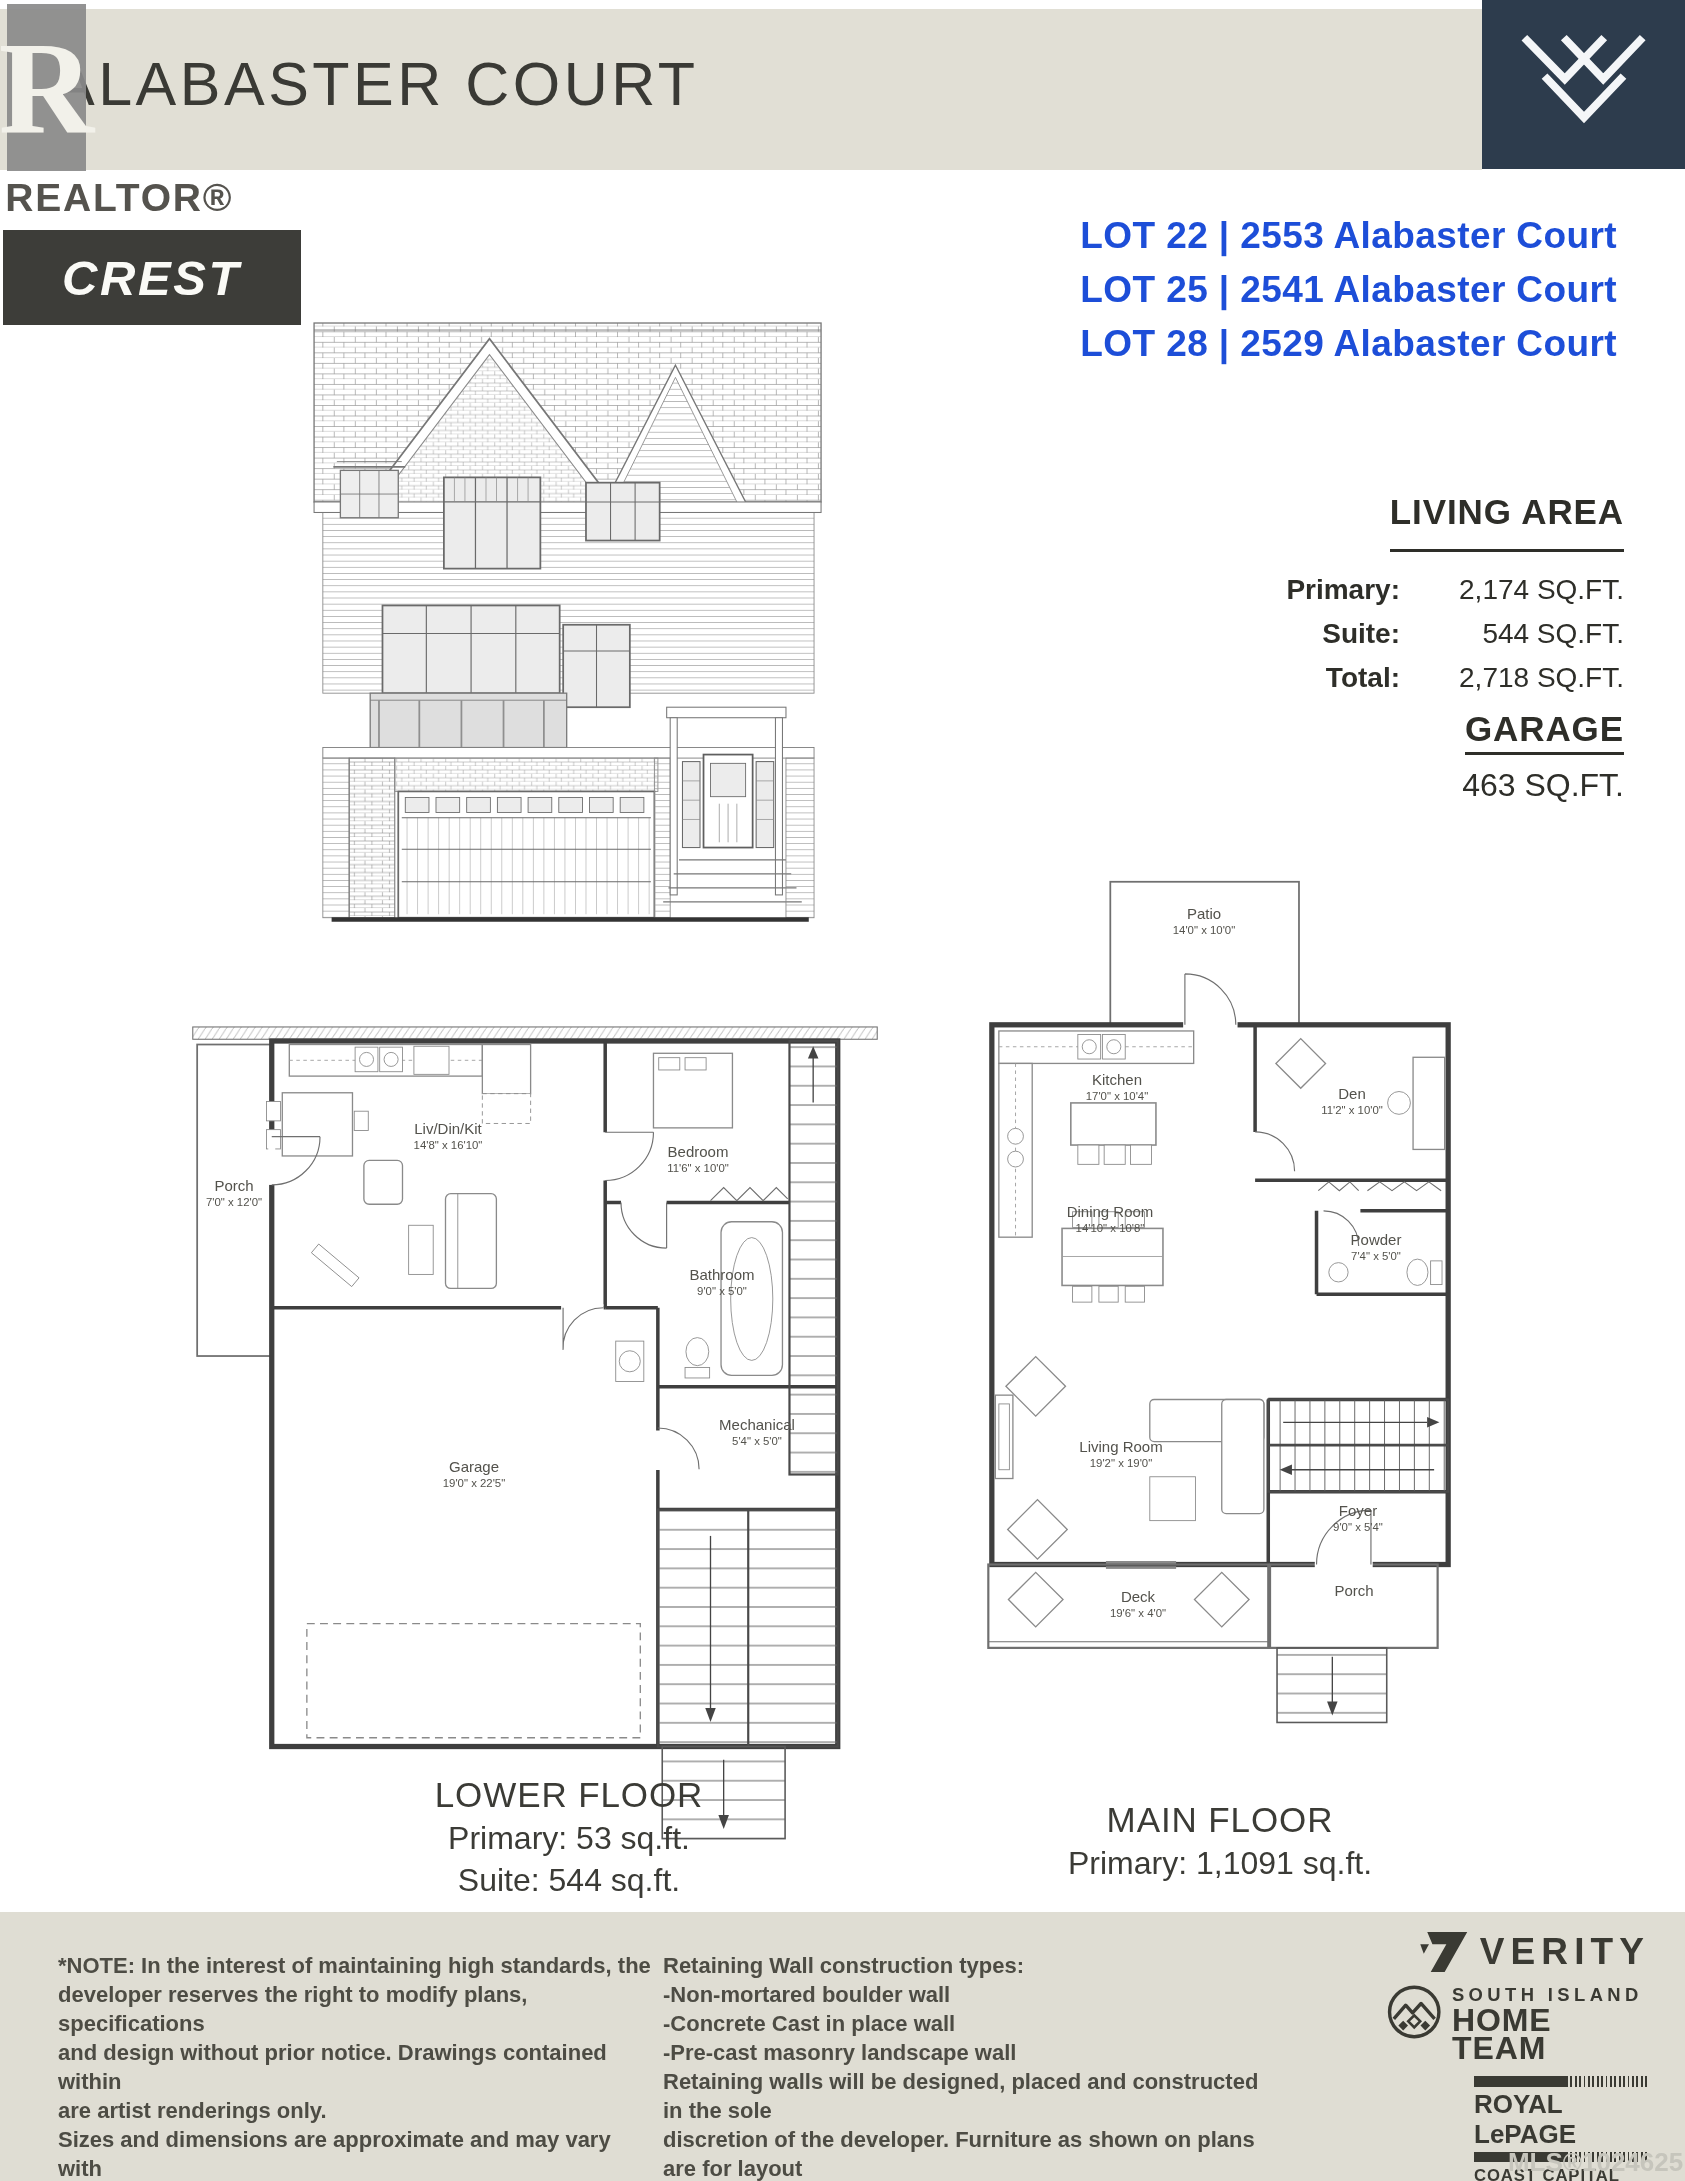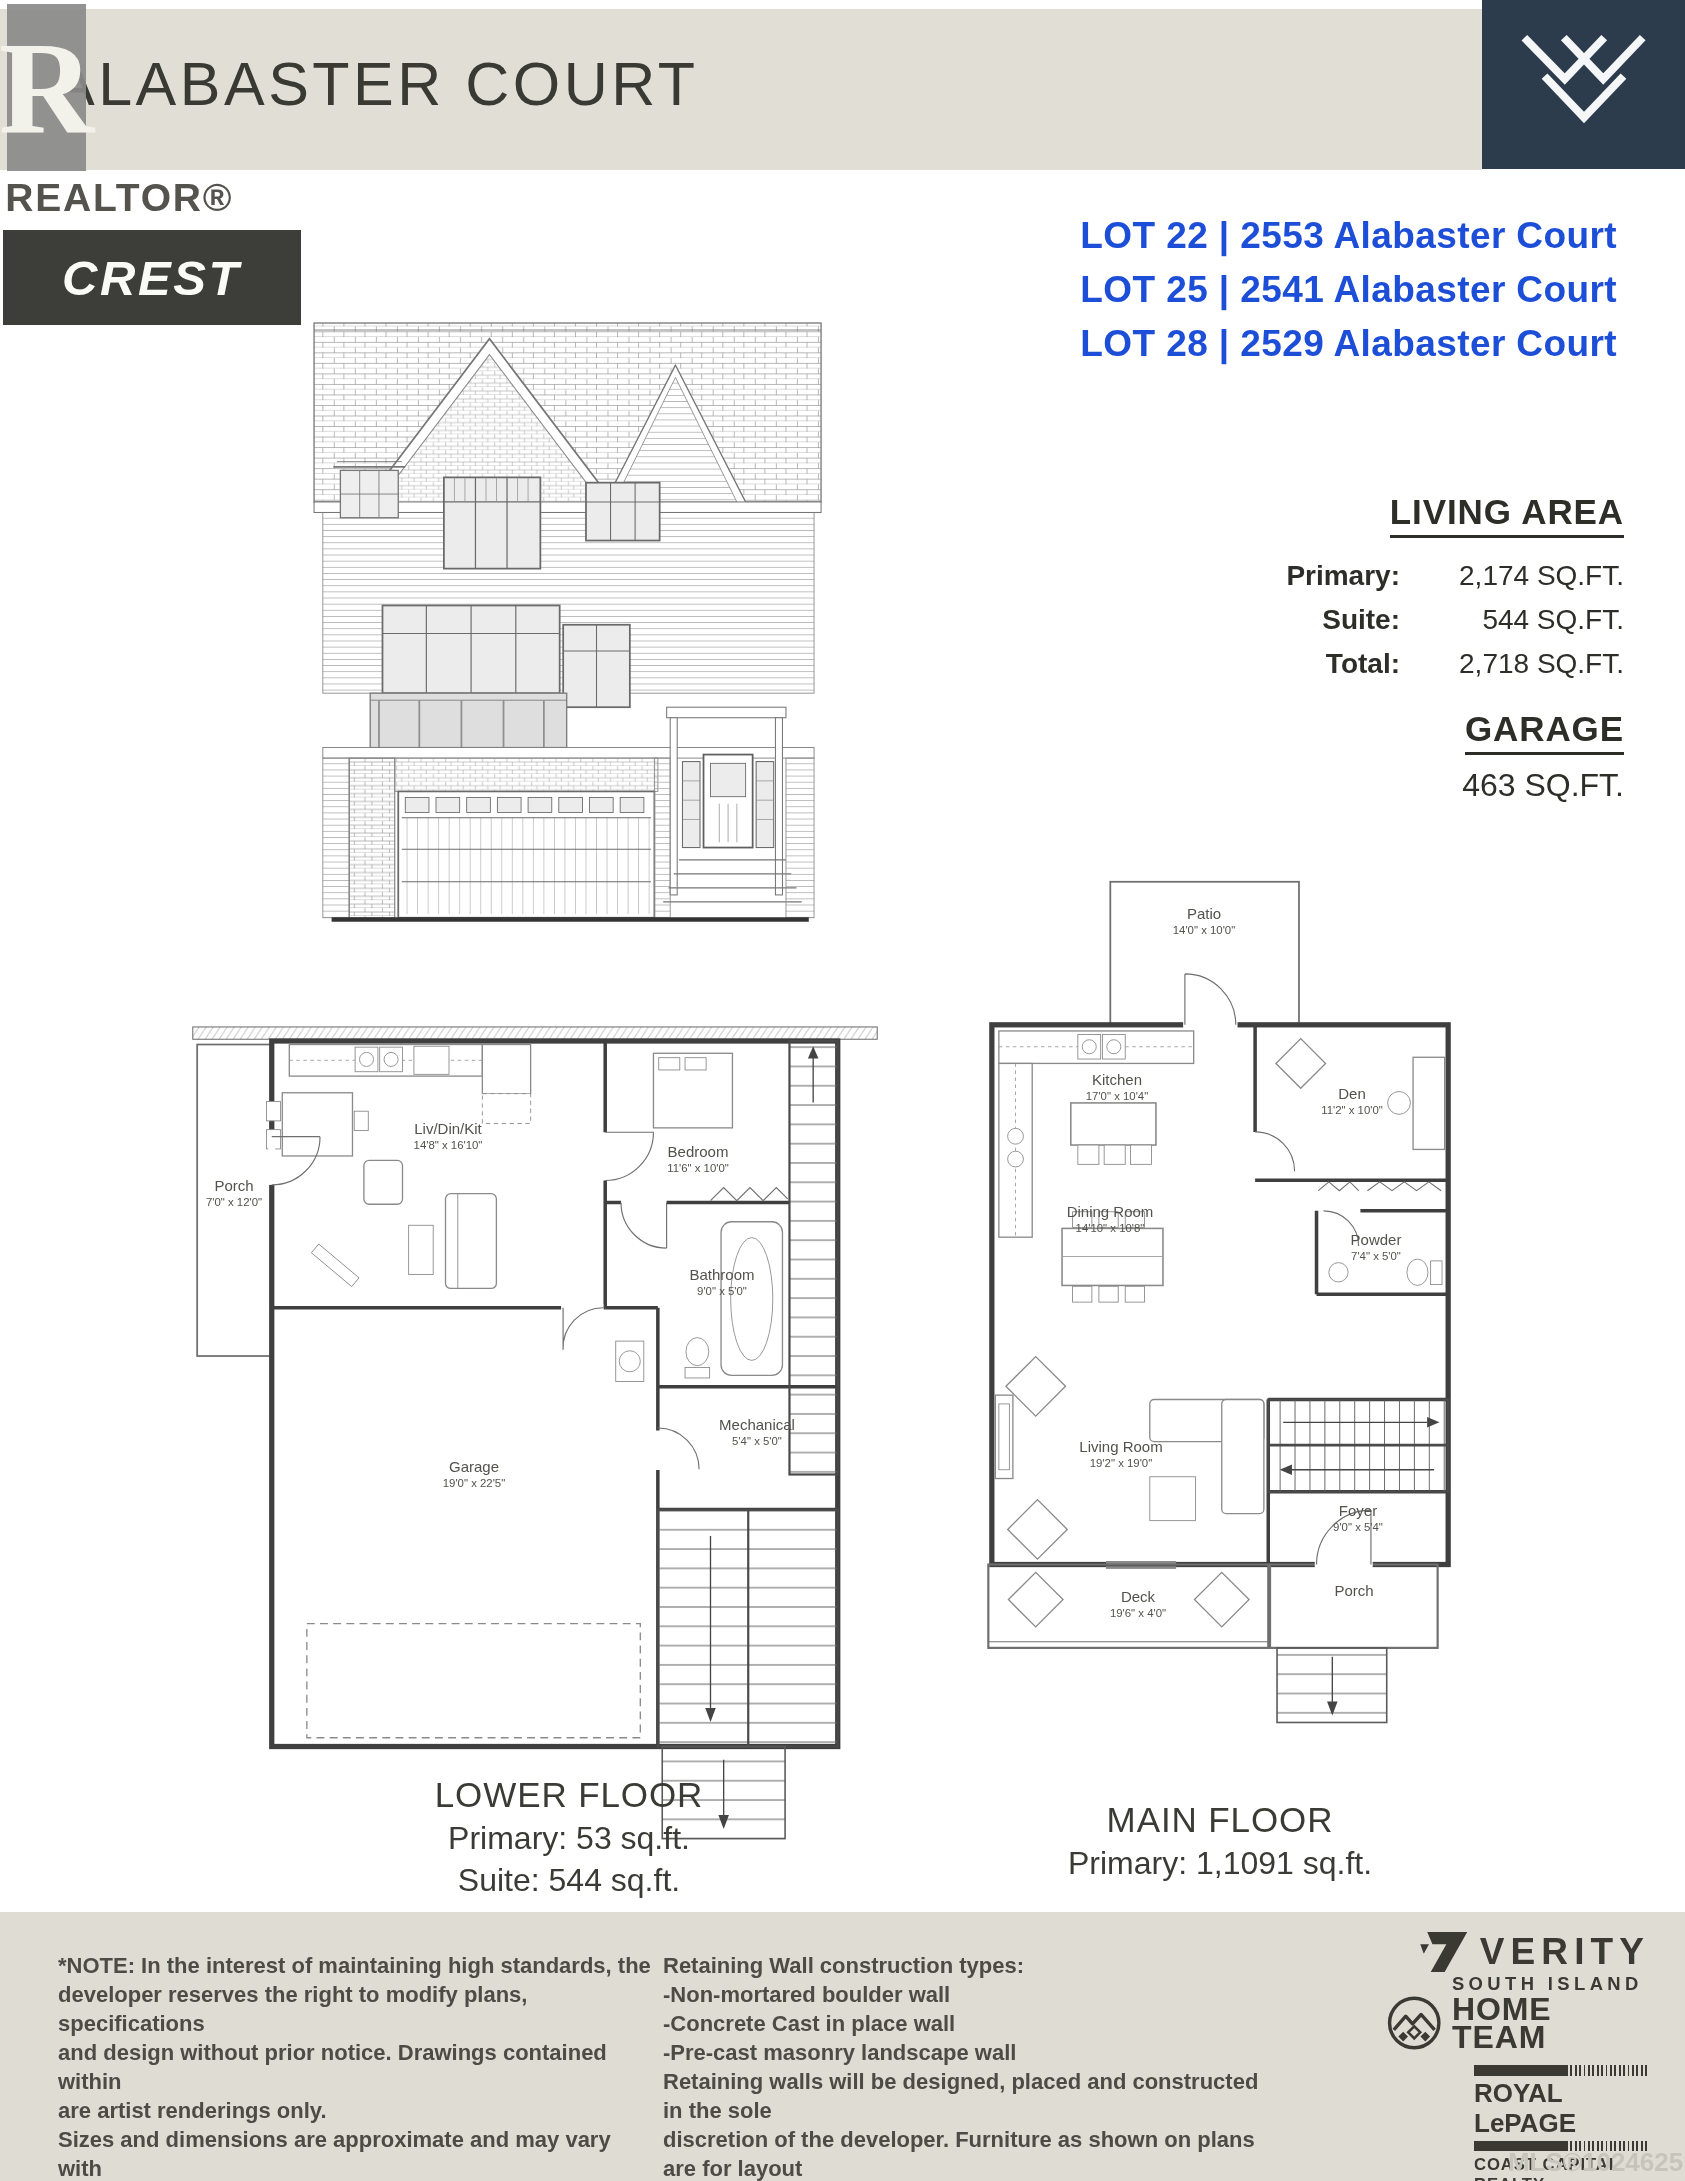--- a/index.html
+++ b/index.html
@@ -16,21 +16,21 @@
   .realtor-badge .r{font-family:"Liberation Serif",serif;font-weight:700;font-size:132px;color:#f2f1ea;line-height:1;}
   .realtor-word{position:absolute;left:5.3px;top:176px;font-size:39px;font-weight:600;letter-spacing:1.8px;color:#55534e;}
   .crest{position:absolute;left:2.6px;top:230px;width:298px;height:95px;background:#3d3d39;
          display:flex;align-items:center;justify-content:center;}
   .crest span{font-style:italic;font-size:49px;letter-spacing:2.6px;color:#fafaf6;font-weight:700;}
   .lots{position:absolute;right:68px;top:209px;text-align:right;color:#1d4ed8;font-size:37px;
         font-weight:600;line-height:54px;letter-spacing:0.4px;}
   
   .living{position:absolute;right:61px;top:492px;text-align:right;color:#2e2e29;}
   .living .hd{display:inline-block;font-size:35px;font-weight:700;letter-spacing:0.9px;
-        border-bottom:3.5px solid #2e2e29;padding-bottom:3px;margin-bottom:16px;}
+        border-bottom:3.5px solid #2e2e29;padding-bottom:17px;margin-bottom:16px;}
   .srow{display:flex;justify-content:flex-end;font-size:28px;line-height:44px;}
   .srow .lab{width:237px;text-align:right;font-weight:700;}
   .srow .val{width:224px;text-align:right;font-weight:400;}
   .garage-blk{position:absolute;right:61px;top:709px;text-align:right;color:#2e2e29;}
   .garage-blk .hd{display:inline-block;font-size:35px;font-weight:700;letter-spacing:0.9px;
         border-bottom:3.5px solid #2e2e29;padding-bottom:2.6px;margin-bottom:12.3px;}
   .garage-blk .val{font-size:32px;font-weight:400;}
   
   .elev{position:absolute;left:307px;top:316px;}
   .plan-lower{position:absolute;left:184px;top:1018px;}
@@ -45,21 +45,21 @@
   .cap-lower{left:367px;top:1773px;}
   .cap-main{left:1018px;top:1798px;}
   
   .footer{position:absolute;left:0;top:1912px;width:1685px;height:269px;background:#dfddd3;}
   .fnote{position:absolute;font-size:22px;font-weight:700;color:#4d4c44;line-height:29px;white-space:pre-line;}
   .fnote.left{left:58px;top:39px;width:597px;}
   .fnote.mid{left:663px;top:39px;width:614px;}
   .logo-col{position:absolute;right:35px;top:19.3px;width:263px;color:#3a3a33;}
   .verity{display:flex;align-items:center;justify-content:flex-end;gap:8.8px;}
   .verity .vtxt{font-size:37px;font-weight:700;letter-spacing:6.1px;}
-  .team{display:flex;align-items:flex-end;justify-content:flex-end;gap:10.5px;margin-top:0;}
+  .team{display:flex;align-items:flex-start;justify-content:flex-end;gap:10.5px;margin-top:11px;}
   .team .t1{font-size:18.4px;font-weight:600;letter-spacing:4.4px;text-align:left;}
   .team .t2{font-size:32px;font-weight:800;letter-spacing:0.9px;text-align:left;line-height:28px;}
   .rlp{margin-top:14px;width:176px;margin-left:auto;text-align:left;}
   .rlp .barrow{display:flex;height:10.5px;margin:2.6px 0;}
   .rlp .solid{flex:1.1;background:#3a3a33;}
   .rlp .code{flex:1;background:repeating-linear-gradient(90deg,#3a3a33 0 1.8px,transparent 1.8px 4.4px);}
   .rlp .nm{font-size:26px;font-weight:700;letter-spacing:0px;line-height:30px;}
   .rlp .sub{font-size:16.7px;font-weight:700;letter-spacing:0.9px;margin-top:3.5px;}
   .mls{position:absolute;right:1.8px;bottom:3.5px;font-size:26px;font-weight:600;color:#c6c5bc;}
   svg{display:block;}

